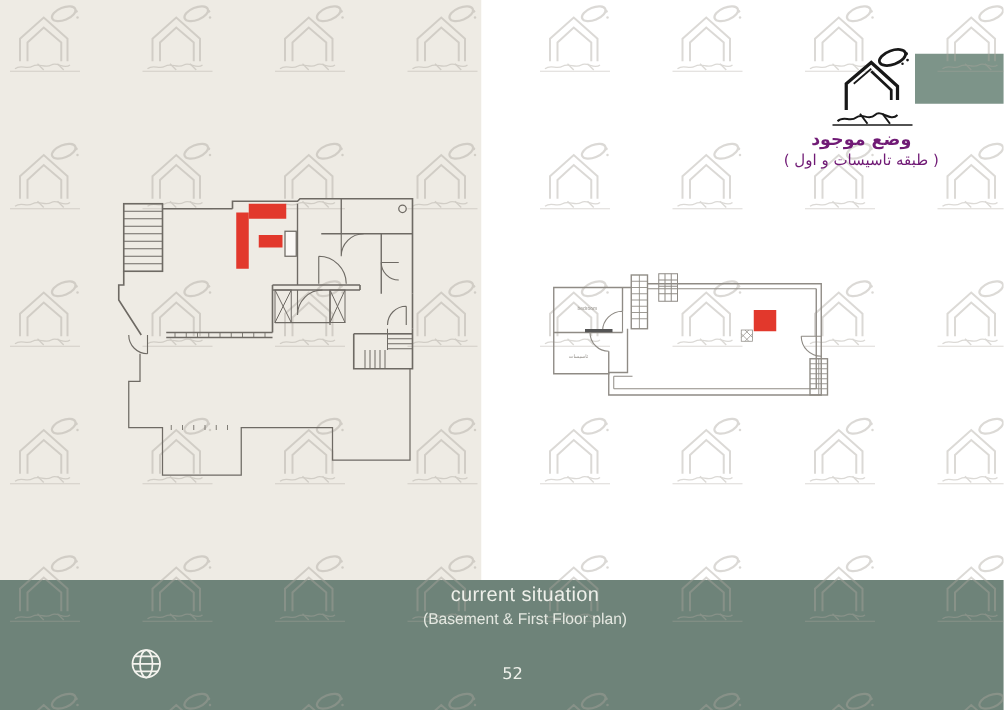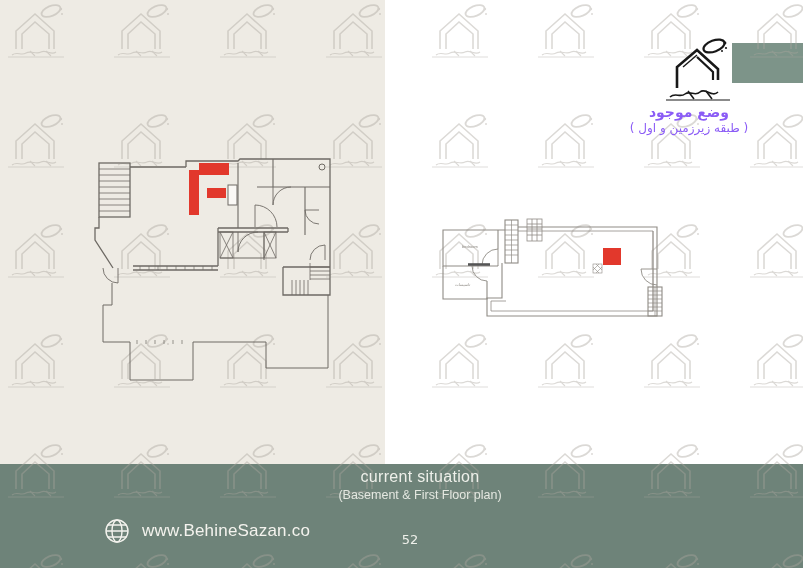--- a/index.html
+++ b/index.html
@@ -9,21 +9,21 @@
   
   #panel-left{position:absolute;left:0;top:0;width:385px;height:464px;background:#eeebe4;z-index:0;}
   #footer-bg{position:absolute;left:0;top:464px;width:803px;height:104px;background:#6e8379;z-index:0;}
   #accent-block{position:absolute;left:732px;top:43px;width:71px;height:40px;background:#7d9489;z-index:0;}
   
   #watermark-svg{z-index:1;pointer-events:none;}
   
   #plans-svg{z-index:2;}
   #logo-svg{position:absolute;left:662px;top:38px;width:72px;height:66px;z-index:2;}
   #header-text{position:absolute;left:608px;top:104px;width:162px;text-align:center;z-index:2;
-               direction:rtl;color:#8b5cf6;}
+               direction:rtl;color:#701a75;}
   #header-title{font-family:"DejaVu Sans",sans-serif;font-size:14px;font-weight:bold;line-height:16px;}
   #header-subtitle{font-family:"DejaVu Sans",sans-serif;font-size:12px;line-height:15px;margin-top:1px;}
   
   #footer-caption{position:absolute;left:0;top:468px;width:840px;text-align:center;z-index:2;color:#eef0ea;}
   #caption-line1{font-size:16px;letter-spacing:.3px;}
   #caption-line2{font-size:12.5px;margin-top:2px;color:#e4e8e1;}
   #website-row{position:absolute;left:104px;top:518px;z-index:2;display:flex;align-items:center;gap:12px;color:#f4f3ee;}
   #website-text{font-size:17px;letter-spacing:.2px;}
   #page-number{position:absolute;left:380px;top:532px;width:60px;text-align:center;z-index:2;
                font-family:"DejaVu Sans",sans-serif;font-size:13px;color:#eef0ea;}
@@ -215,32 +215,31 @@
     <g>
       <path d="M4,62 H68" stroke-width="1.2"></path>
       <path d="M8,59 C13,54 18,60 23,56 S33,59 38,54 S50,60 56,54" stroke-width="1.6"></path>
       <path d="M26,53 L32,61 M44,53 L50,61" stroke-width="1.6"></path>
     </g>
   </g>
 </svg>
 
 <div id="header-text">
   <div id="header-title">وضع موجود</div>
-  <div id="header-subtitle">( طبقه زیرزمین و اول )</div>
+  <div id="header-subtitle">( طبقه تاسیسات و اول )</div>
 </div>
 
 <div id="footer-caption">
   <div id="caption-line1">current situation</div>
   <div id="caption-line2">(Basement &amp; First Floor plan)</div>
 </div>
 
 <div id="website-row">
   <svg width="26" height="26" viewBox="0 0 26 26">
     <g fill="none" stroke="#f4f3ee" stroke-width="1.4">
       <circle cx="13" cy="13" r="11"></circle>
       <ellipse cx="13" cy="13" rx="5" ry="11"></ellipse>
       <path d="M2,13 H24 M3.6,7 H22.4 M3.6,19 H22.4"></path>
     </g>
   </svg>
-  <span id="website-text">www.BehineSazan.co</span>
 </div>
 
 <div id="page-number">52</div>
 
 </body></html>

